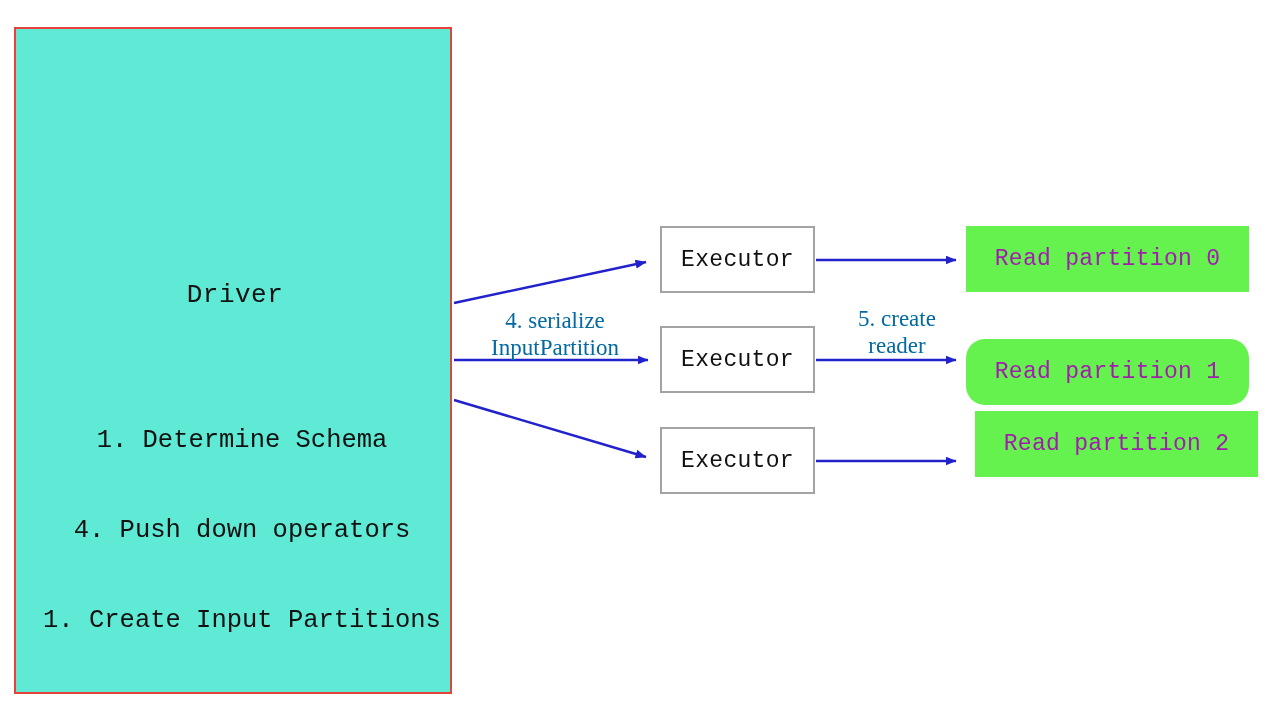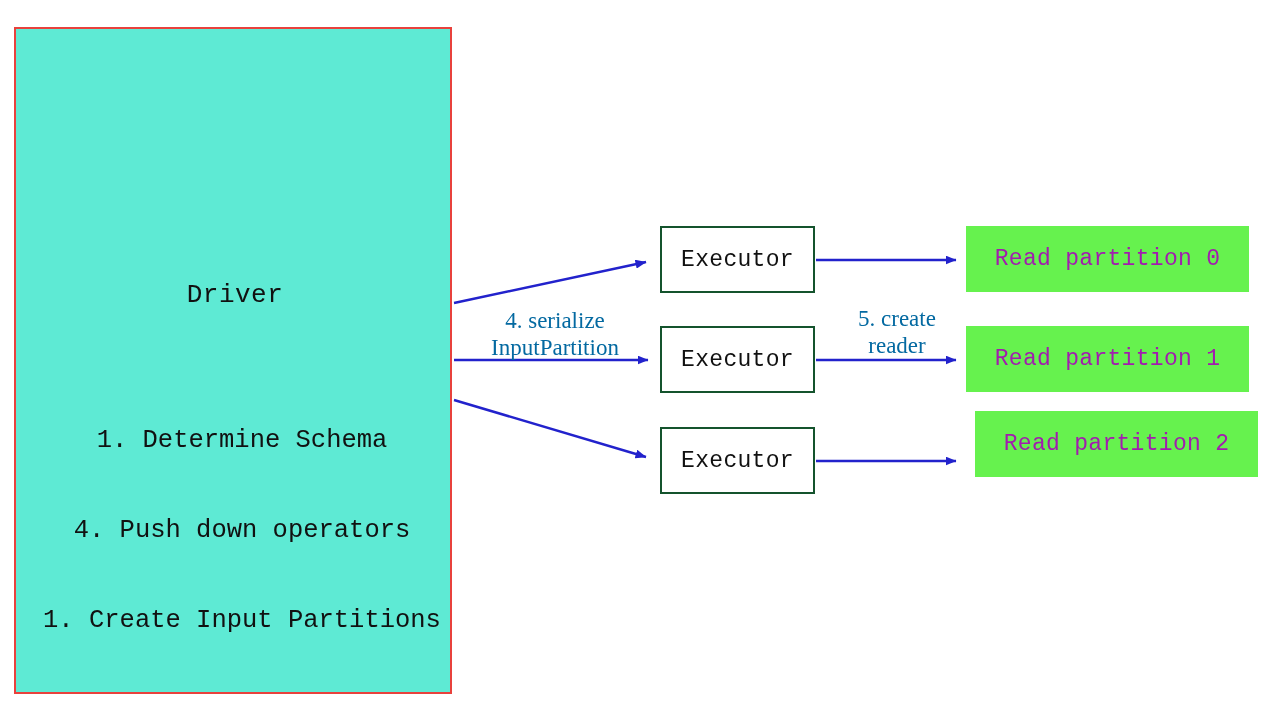--- a/index.html
+++ b/index.html
@@ -66,21 +66,21 @@
   .driver-steps div {
     white-space: pre;
   }
 
   
   .executor-box {
     position: absolute;
     left: 660px;
     width: 155px;
     height: 67px;
-    border: 2px solid #14532d;
+    border: 2px solid #a3a3a3;
     background: #ffffff;
     box-sizing: border-box;
     display: flex;
     align-items: center;
     justify-content: center;
   }
   .executor-label {
     font-family: "Liberation Mono", "DejaVu Sans Mono", monospace;
     font-size: 23px;
     color: #111111;
@@ -104,21 +104,21 @@
     justify-content: center;
   }
   .partition-label {
     font-family: "Liberation Mono", "DejaVu Sans Mono", monospace;
     font-size: 23px;
     color: #a21caf;
     letter-spacing: 0.3px;
     white-space: pre;
   }
   .part-row0 { top: 226px; }
-  .part-row1 { top: 326px; }
+  .part-row1 { top: 339px; border-radius: 19px; }
   .part-row2 { top: 411px; margin-left: 9px; }
 
   
   .edge-label {
     position: absolute;
     font-family: "Liberation Serif", "DejaVu Serif", serif;
     font-size: 23px;
     line-height: 27px;
     color: #0369a1;
     text-align: center;

